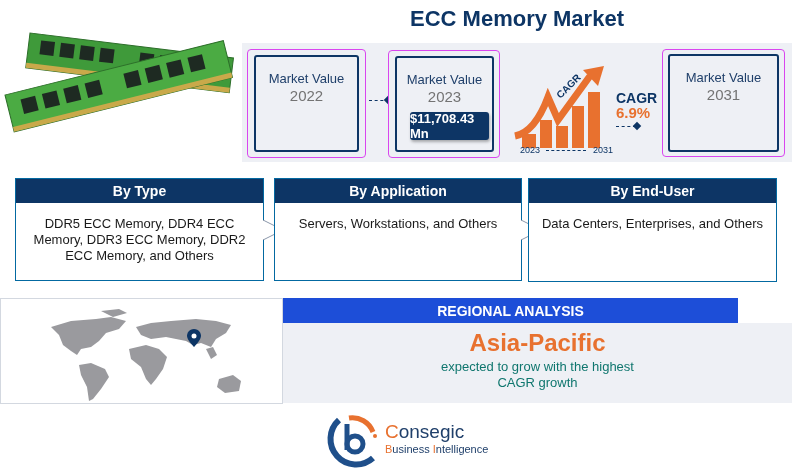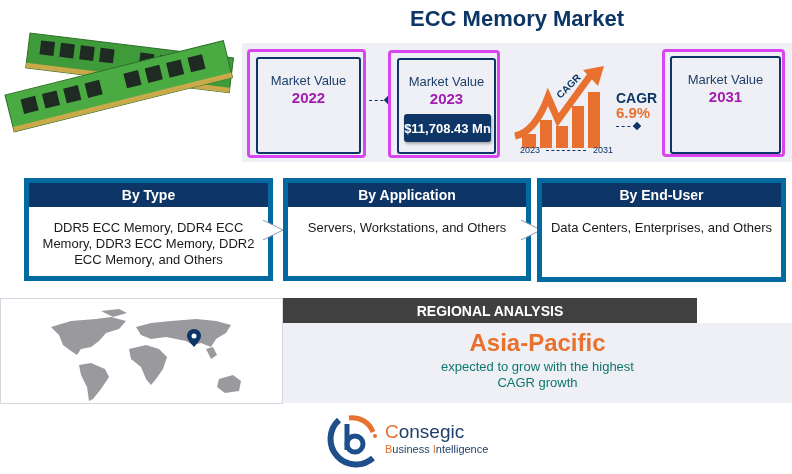--- a/index.html
+++ b/index.html
@@ -1,35 +1,35 @@
 <!DOCTYPE html>
 <html><head>
 <meta charset="utf-8">
 <style>
   * { box-sizing: border-box; margin: 0; padding: 0; }
   body { width: 792px; height: 474px; background: #ffffff; font-family: "Liberation Sans", "DejaVu Sans", sans-serif; position: relative; overflow: hidden; color: #0d3565; }
   .abs { position: absolute; }
   .title { left: 242px; width: 550px; top: 6px; text-align: center; font-size: 22px; font-weight: bold; color: #0d3565; }
   .ram { left: 0; top: 25px; width: 245px; height: 115px; }
   .stats-panel { left: 242px; top: 43px; width: 550px; height: 119px; background: #eef0f5; }
-  .mv-outer { border: 3px solid #d946ef; border-radius: 4px; background: #eef0f5; }
+  .mv-outer { border: 1px solid #d946ef; border-radius: 4px; background: #eef0f5; }
   .mv-inner { position: absolute; border: 2.5px solid #0d3565; border-radius: 3px; background: #eef0f5; }
   .mv-label { position: absolute; left: 0; right: 0; top: 14px; text-align: center; font-size: 13px; color: #1f3f6a; }
-  .mv-year { position: absolute; left: 0; right: 0; top: 30px; text-align: center; font-size: 15px; font-weight: bold; color: #a21caf; }
+  .mv-year { position: absolute; left: 0; right: 0; top: 30px; text-align: center; font-size: 15px; font-weight: normal; color: #737373; }
   .mv-pill { position: absolute; left: 5px; right: 5px; top: 54px; height: 28px; background: #0d3565; border-radius: 3px; color: #fff; font-weight: bold; font-size: 13px; display: flex; align-items: center; justify-content: center; box-shadow: 1px 2px 3px rgba(0,0,0,0.3); }
   .connector { height: 1px; border-top: 1.5px dashed #0d3565; }
   .dot { width: 6px; height: 6px; background: #0d3565; transform: rotate(45deg); }
   .cagr-label { font-size: 14px; font-weight: bold; color: #0d3565; }
   .cagr-value { font-size: 15px; font-weight: bold; color: #e8712f; }
   .cagr-year { font-size: 9px; color: #0d3565; }
-  .seg { border: 5px solid #0369a1; background: #fff; margin-left: 9px; }
+  .seg { border: 1px solid #0369a1; background: #fff; }
   .seg-head { position: absolute; left: 0; top: 0; right: 0; height: 24px; background: #0d3565; color: #fff; font-weight: bold; font-size: 14px; display: flex; align-items: center; justify-content: center; }
   .seg-body { position: absolute; left: 8px; right: 8px; top: 37px; text-align: center; font-size: 13px; line-height: 16px; color: #1a1a1a; }
   .map-box { left: 0; top: 298px; width: 283px; height: 106px; border: 1px solid #d3d8e0; background: #fff; }
-  .region-head { left: 283px; top: 298px; width: 414px; height: 25px; background: #404040; color: #fff; font-weight: bold; font-size: 14px; display: flex; align-items: center; justify-content: center; }
+  .region-head { left: 283px; top: 298px; width: 455px; height: 25px; background: #1d4ed8; color: #fff; font-weight: bold; font-size: 14px; display: flex; align-items: center; justify-content: center; }
   .region-body { left: 283px; top: 323px; width: 509px; height: 80px; background: #eef0f5; text-align: center; }
   .region-name { margin-top: 6px; font-size: 24px; font-weight: bold; color: #e8712f; }
   .region-desc { font-size: 13px; line-height: 16px; color: #0f766e; margin-top: 2px; }
   .brand-name { left: 385px; top: 421px; font-size: 19px; color: #1f3f6a; }
   .brand-name .first { color: #e8712f; }
   .brand-sub { left: 385px; top: 443px; font-size: 11px; color: #1f3f6a; }
   .brand-sub .hl { color: #e8712f; }
 </style>
 </head>
 <body>
@@ -76,21 +76,21 @@
   </div>
 </div>
 
 <div class="abs connector" style="left:369px;top:100px;width:20px;"></div>
 <div class="abs dot" style="left:385px;top:97px;"></div>
 
 <div class="abs mv-outer" style="left:388px;top:50px;width:112px;height:108px;">
   <div class="mv-inner" style="left:6px;top:5px;width:99px;height:96px;">
     <div class="mv-label">Market Value</div>
     <div class="mv-year">2023</div>
-    <div class="mv-pill" style="left:5px;right:3px;">$11,708.43 Mn</div>
+    <div class="mv-pill" style="left:13px;right:3px;">$11,708.43 Mn</div>
   </div>
 </div>
 
 <svg class="abs" style="left:510px;top:62px;width:110px;height:90px;" viewBox="0 0 110 90">
   <rect x="12" y="72" width="14" height="14" fill="#e8712f"></rect>
   <rect x="30" y="58" width="12" height="28" fill="#e8712f"></rect>
   <rect x="46" y="64" width="12" height="22" fill="#e8712f"></rect>
   <rect x="62" y="44" width="12" height="42" fill="#e8712f"></rect>
   <rect x="78" y="30" width="12" height="56" fill="#e8712f"></rect>
   <path d="M5 74 Q 25 70 38 35 L 48 58 L 80 14" fill="none" stroke="#e8712f" stroke-width="7"></path>

